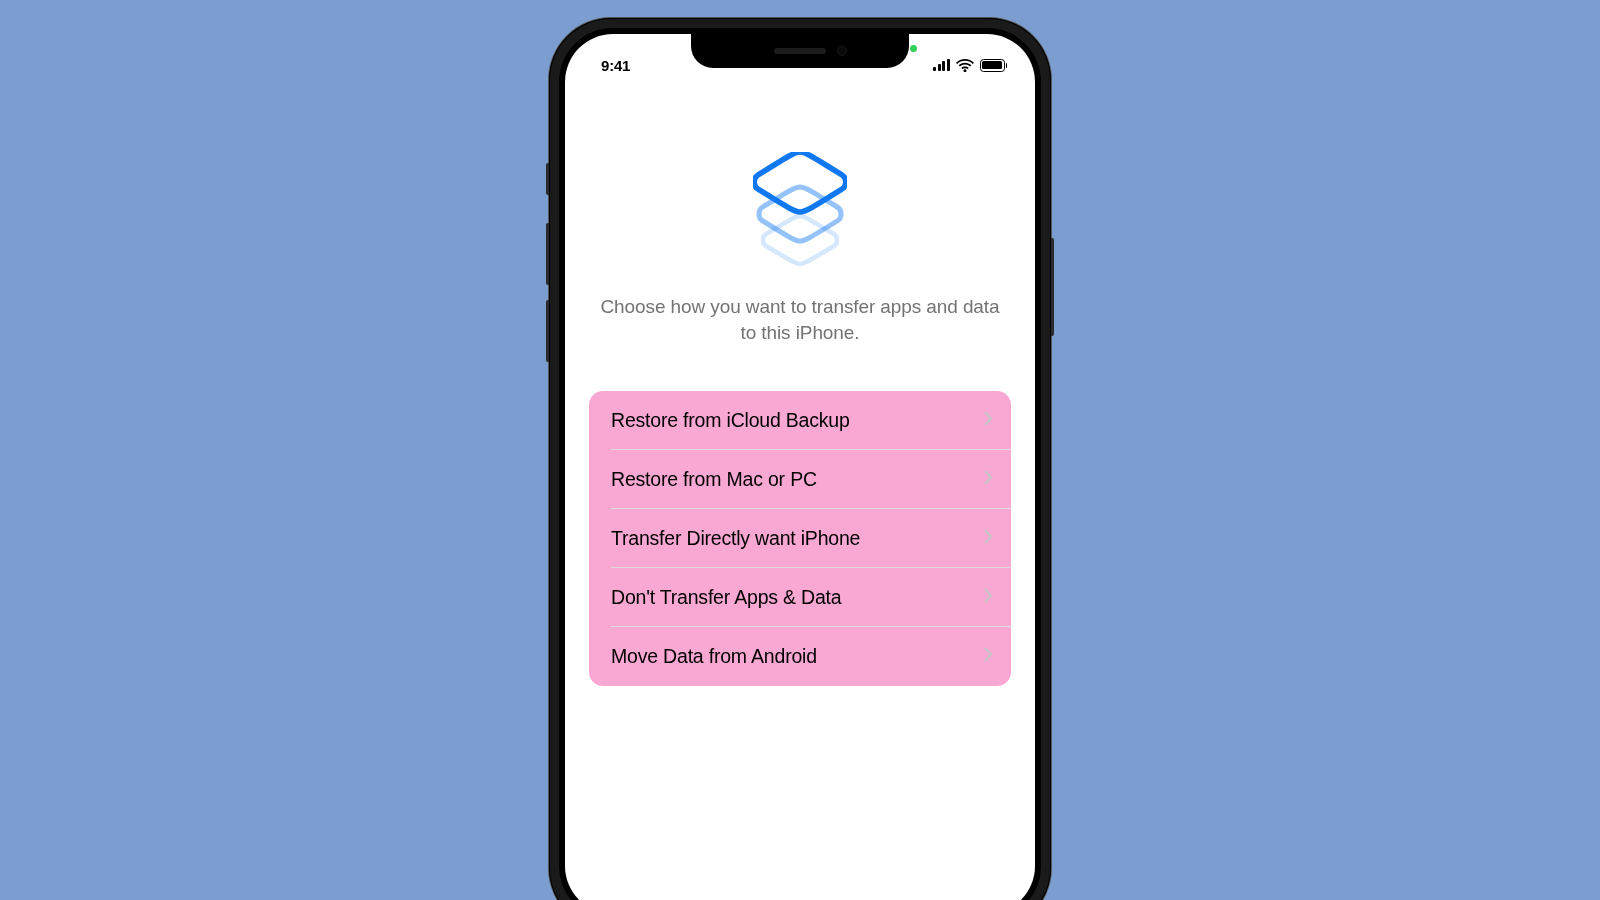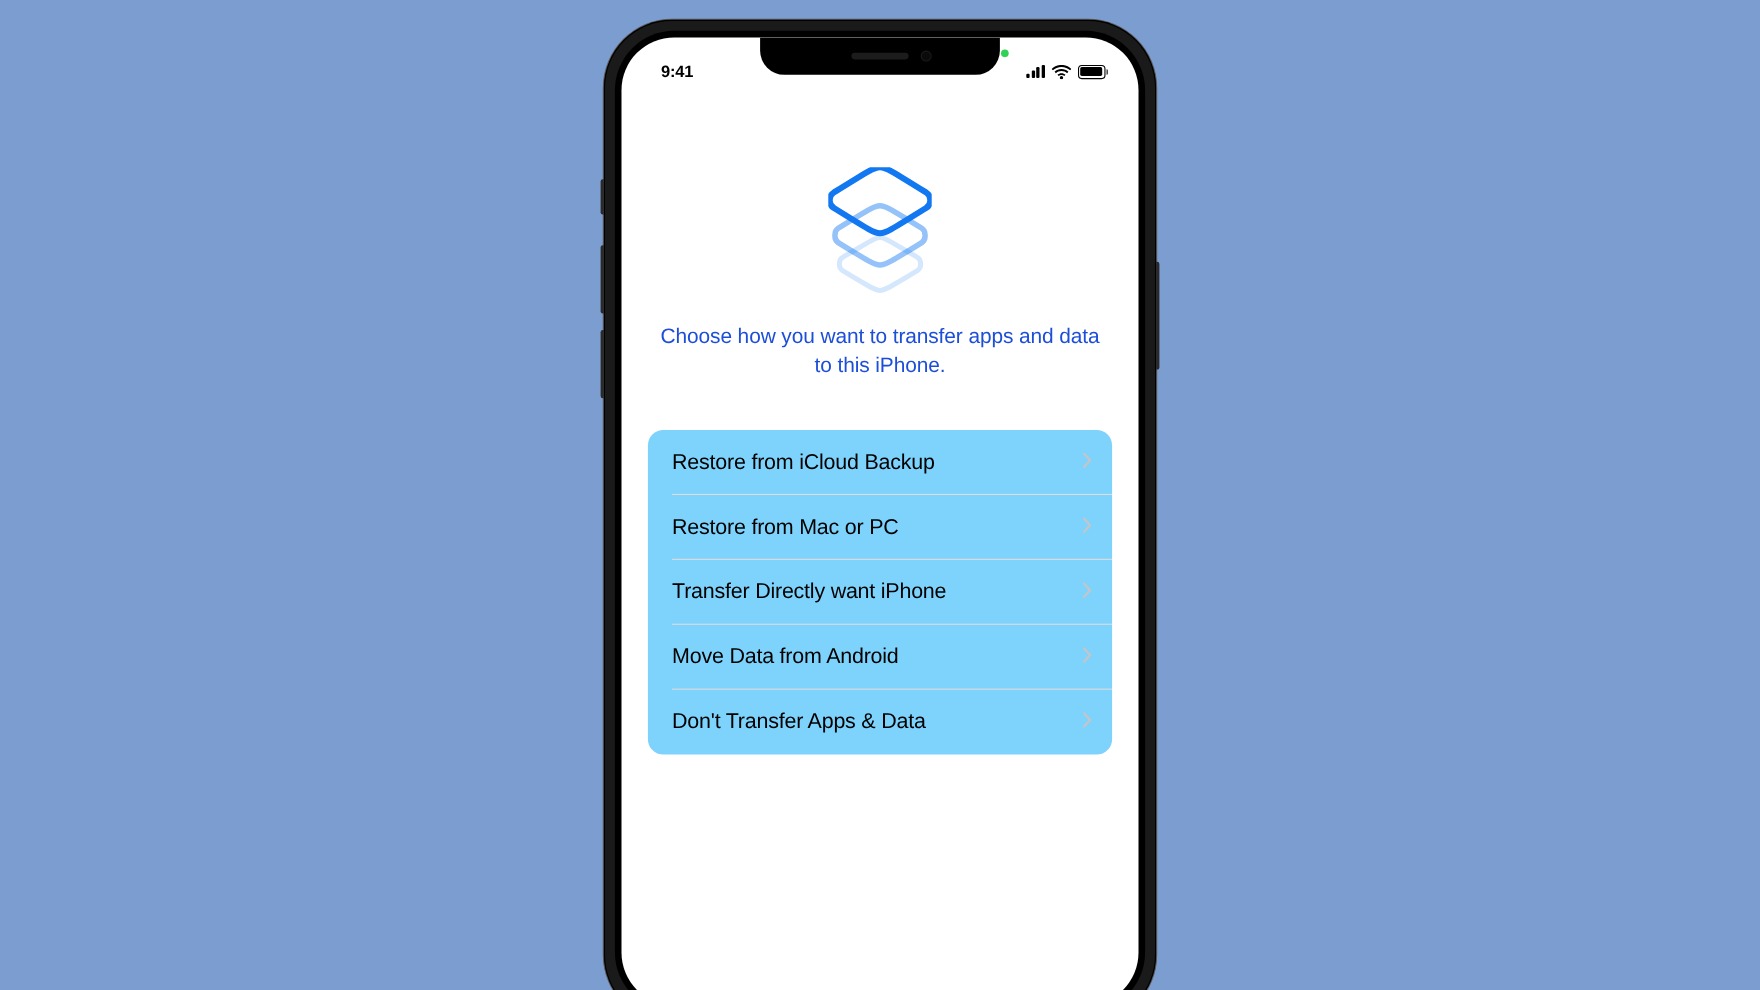--- a/index.html
+++ b/index.html
@@ -204,29 +204,29 @@
     .page-title {
       font-size: 36px;
       font-weight: 700;
       letter-spacing: -0.4px;
       margin-bottom: 16px;
     }
     
     .subtitle {
       font-size: 19px;
       font-weight: 400;
-      color: #1d4ed8;
+      color: #737373;
       line-height: 1.35;
       padding: 0 14px;
       margin-bottom: 46px;
       letter-spacing: -0.1px;
     }
     
     .options-list {
-      background: #7dd3fc;
+      background: #f9a8d4;
       border-radius: 14px;
       overflow: hidden;
       margin: 0 4px;
     }
     
     .option-row {
       display: flex;
       align-items: center;
       justify-content: space-between;
       padding: 18px 18px 18px 22px;
@@ -340,30 +340,30 @@
           <div class="option-row">
             <span class="option-label">Transfer Directly want iPhone</span>
             <span class="chevron">
               <svg width="9" height="15" viewBox="0 0 9 15">
                   <path d="M1.5 1.5 L7 7.5 L1.5 13.5" stroke="currentColor" stroke-width="2" fill="none" stroke-linecap="round" stroke-linejoin="round"></path>
                 </svg>
             </span>
           </div>
 
           <div class="option-row">
+            <span class="option-label">Don't Transfer Apps &amp; Data</span>
+            <span class="chevron">
+              <svg width="9" height="15" viewBox="0 0 9 15">
+                  <path d="M1.5 1.5 L7 7.5 L1.5 13.5" stroke="currentColor" stroke-width="2" fill="none" stroke-linecap="round" stroke-linejoin="round"></path>
+                </svg>
+            </span>
+          </div>
+
+          <div class="option-row">
             <span class="option-label">Move Data from Android</span>
-            <span class="chevron">
-              <svg width="9" height="15" viewBox="0 0 9 15">
-                  <path d="M1.5 1.5 L7 7.5 L1.5 13.5" stroke="currentColor" stroke-width="2" fill="none" stroke-linecap="round" stroke-linejoin="round"></path>
-                </svg>
-            </span>
-          </div>
-
-          <div class="option-row">
-            <span class="option-label">Don't Transfer Apps &amp; Data</span>
             <span class="chevron">
               <svg width="9" height="15" viewBox="0 0 9 15">
                   <path d="M1.5 1.5 L7 7.5 L1.5 13.5" stroke="currentColor" stroke-width="2" fill="none" stroke-linecap="round" stroke-linejoin="round"></path>
                 </svg>
             </span>
           </div>
 
         </div>
 
       </div>

